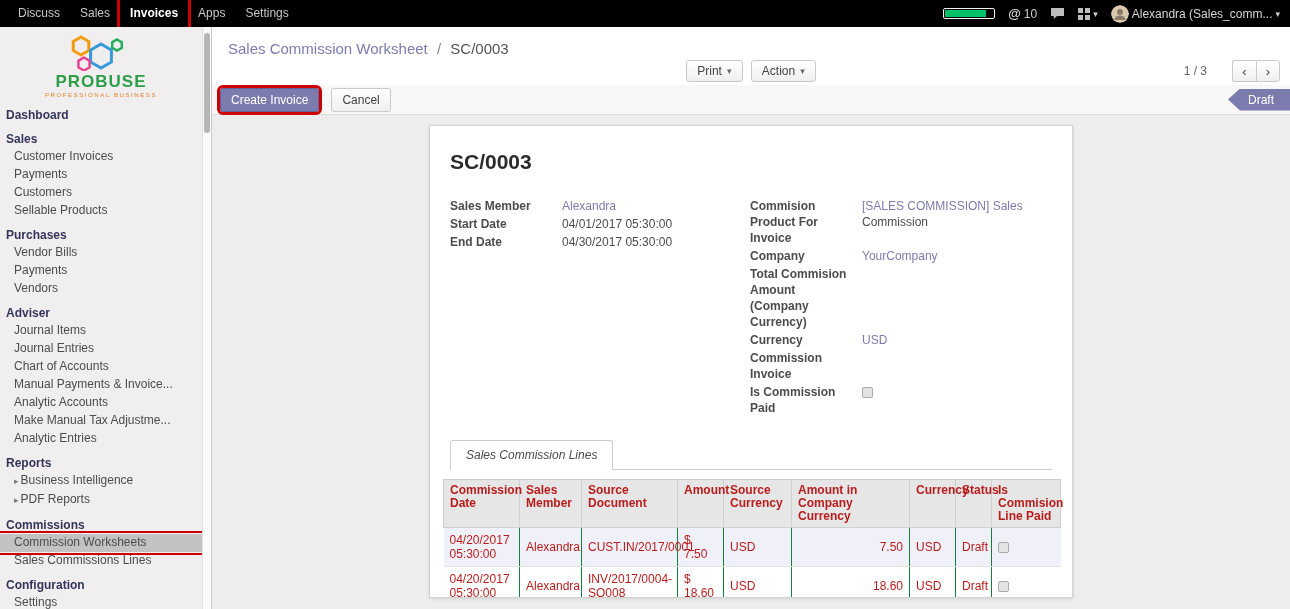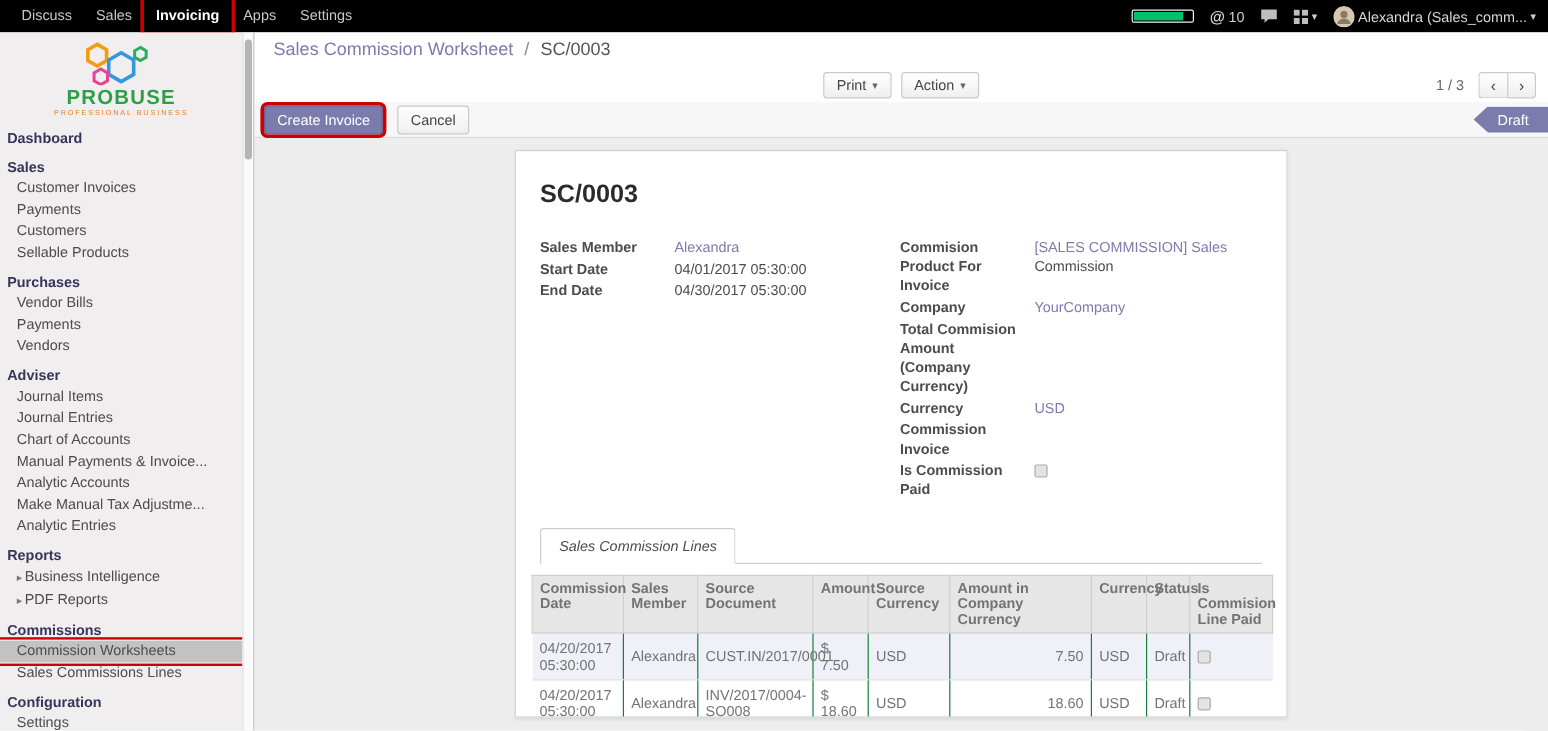--- a/index.html
+++ b/index.html
@@ -34,30 +34,30 @@
   .logo-name { font-size:17px; font-weight:bold; color:#2e9e49; letter-spacing:1px; display:block; margin-top:-2px; }
   .logo-tagline { font-size:6px; color:#e67e22; letter-spacing:1.6px; display:block; }
   .side-heading { font-weight:bold; color:#35355a; font-size:12px; padding:3px 0 2px 6px; margin-top:5px; cursor:pointer; }
   .side-item { display:block; padding:2px 0 3px 14px; color:#4c4c4c; font-size:12px; line-height:13px; text-decoration:none; cursor:pointer; white-space:nowrap; overflow:hidden; }
   .side-item.selected { background:#c2c2c2; }
   .tri { font-size:9px; color:#7a7a7a; margin-right:2px; }
   .side-scrollbar { position:absolute; right:0; top:0; bottom:0; width:9px; background:#fafafa; border-left:1px solid #e0e0e0; }
   .side-thumb { position:absolute; top:6px; left:1px; width:6px; height:100px; background:#b5b5b5; border-radius:3px; }
 
   
-  .cp-row1 { height:30px; display:flex; align-items:flex-start; padding:6px 0 0 16px; }
+  .cp-row1 { height:30px; display:flex; align-items:flex-end; padding:6px 0 0 16px; }
   .breadcrumb { font-size:15px; }
   .bc-parent { color:#7c7bad; text-decoration:none; cursor:pointer; }
   .bc-sep { color:#888; margin:0 5px; }
   .bc-current { color:#555; }
   .cp-row2 { height:28px; display:flex; align-items:center; padding:0 10px; }
   .cp-spacer { flex:1; }
   .btn { display:inline-flex; align-items:center; gap:5px; background:linear-gradient(#ffffff,#efefef); border:1px solid #c9c9c9; border-radius:3px; padding:3px 10px; font-size:12px; color:#444; cursor:pointer; font-family:inherit; }
   .btn + .btn { margin-left:5px; }
-  .pager { flex:1; display:flex; align-items:center; justify-content:flex-end; gap:12px; }
+  .pager { flex:1; display:flex; align-items:center; justify-content:flex-end; gap:25px; }
   .pager-count { color:#666; font-size:12px; }
   .pager-btns { display:inline-flex; }
   .pager-btn { width:24px; height:22px; background:linear-gradient(#ffffff,#efefef); border:1px solid #c9c9c9; font-size:13px; color:#444; cursor:pointer; display:flex; align-items:center; justify-content:center; }
   .pager-btn:first-child { border-radius:3px 0 0 3px; border-right:none; }
   .pager-btn:last-child { border-radius:0 3px 3px 0; }
 
   
   .form-header { height:30px; background:#f7f7f7; border-bottom:1px solid #dcdcdc; display:flex; align-items:center; padding-left:8px; }
   .btn-primary { background:#7c7bad; border:1px solid #62619c; color:#fff; border-radius:3px; padding:4px 10px; font-size:12px; cursor:pointer; font-family:inherit; }
   .btn-plain { background:linear-gradient(#ffffff,#efefef); border:1px solid #c9c9c9; color:#444; border-radius:3px; padding:4px 10px; font-size:12px; cursor:pointer; font-family:inherit; margin-left:12px; }
@@ -73,39 +73,39 @@
   .group-right { flex:1; }
   .frow { display:flex; margin-bottom:2px; line-height:16px; }
   .flabel { width:112px; flex:none; font-weight:bold; color:#4c4c4c; padding-right:6px; }
   .fvalue { flex:1; color:#4c4c4c; }
   .link { color:#7c7bad; text-decoration:none; cursor:pointer; }
   .checkbox { display:inline-block; width:11px; height:11px; background:#e3e3e3; border:1px solid #ababab; border-radius:2px; vertical-align:middle; cursor:pointer; }
 
   .tabs { margin:22px 7px 0; border-bottom:1px solid #ccc;font-style:italic; }
   .tab { display:inline-block; background:#fff; border:1px solid #ccc; border-bottom:1px solid #fff; margin-bottom:-1px; border-radius:3px 3px 0 0; padding:7px 15px; color:#4c4c4c; cursor:pointer; }
 
-  table.lines, table.totals { border-collapse:collapse; table-layout:fixed; width:617px; font-size:12px; color:#737373; }
+  table.lines, table.totals { border-collapse:collapse; table-layout:fixed; width:617px; font-size:12px; color:#b91c1c; }
   table.lines { margin-top:9px; }
   .lines th { background:#e6e6e6; border:1px solid #cfcfcf; font-weight:bold; text-align:left; padding:4px 6px; vertical-align:top; line-height:13px; }
   .lines td { padding:5px 6px; border-bottom:1px solid #e4e4e4; border-right:1px solid #15803d; vertical-align:middle; line-height:14px; cursor:pointer; }
   .lines td:last-child { border-right:none; }
   .lines tr.stripe { background:#f0f0f8; }
   .num-r { text-align:right; }
   .pad-r { padding-right:16px; }
 </style>
 </head>
 <body>
 
 <div class="screen">
 
   <header class="topbar">
     <nav class="menus">
       <a class="menu-item">Discuss</a>
       <a class="menu-item">Sales</a>
-      <a class="menu-item active hl3">Invoicing</a>
+      <a class="menu-item active hl3">Invoices</a>
       <a class="menu-item">Apps</a>
       <a class="menu-item">Settings</a>
     </nav>
     <div class="topbar-right">
       <div class="timer">
           <div class="timer-fill"></div>
         </div>
       <div class="tb-icon">
         <span class="at">@</span>
         <span>10</span>

